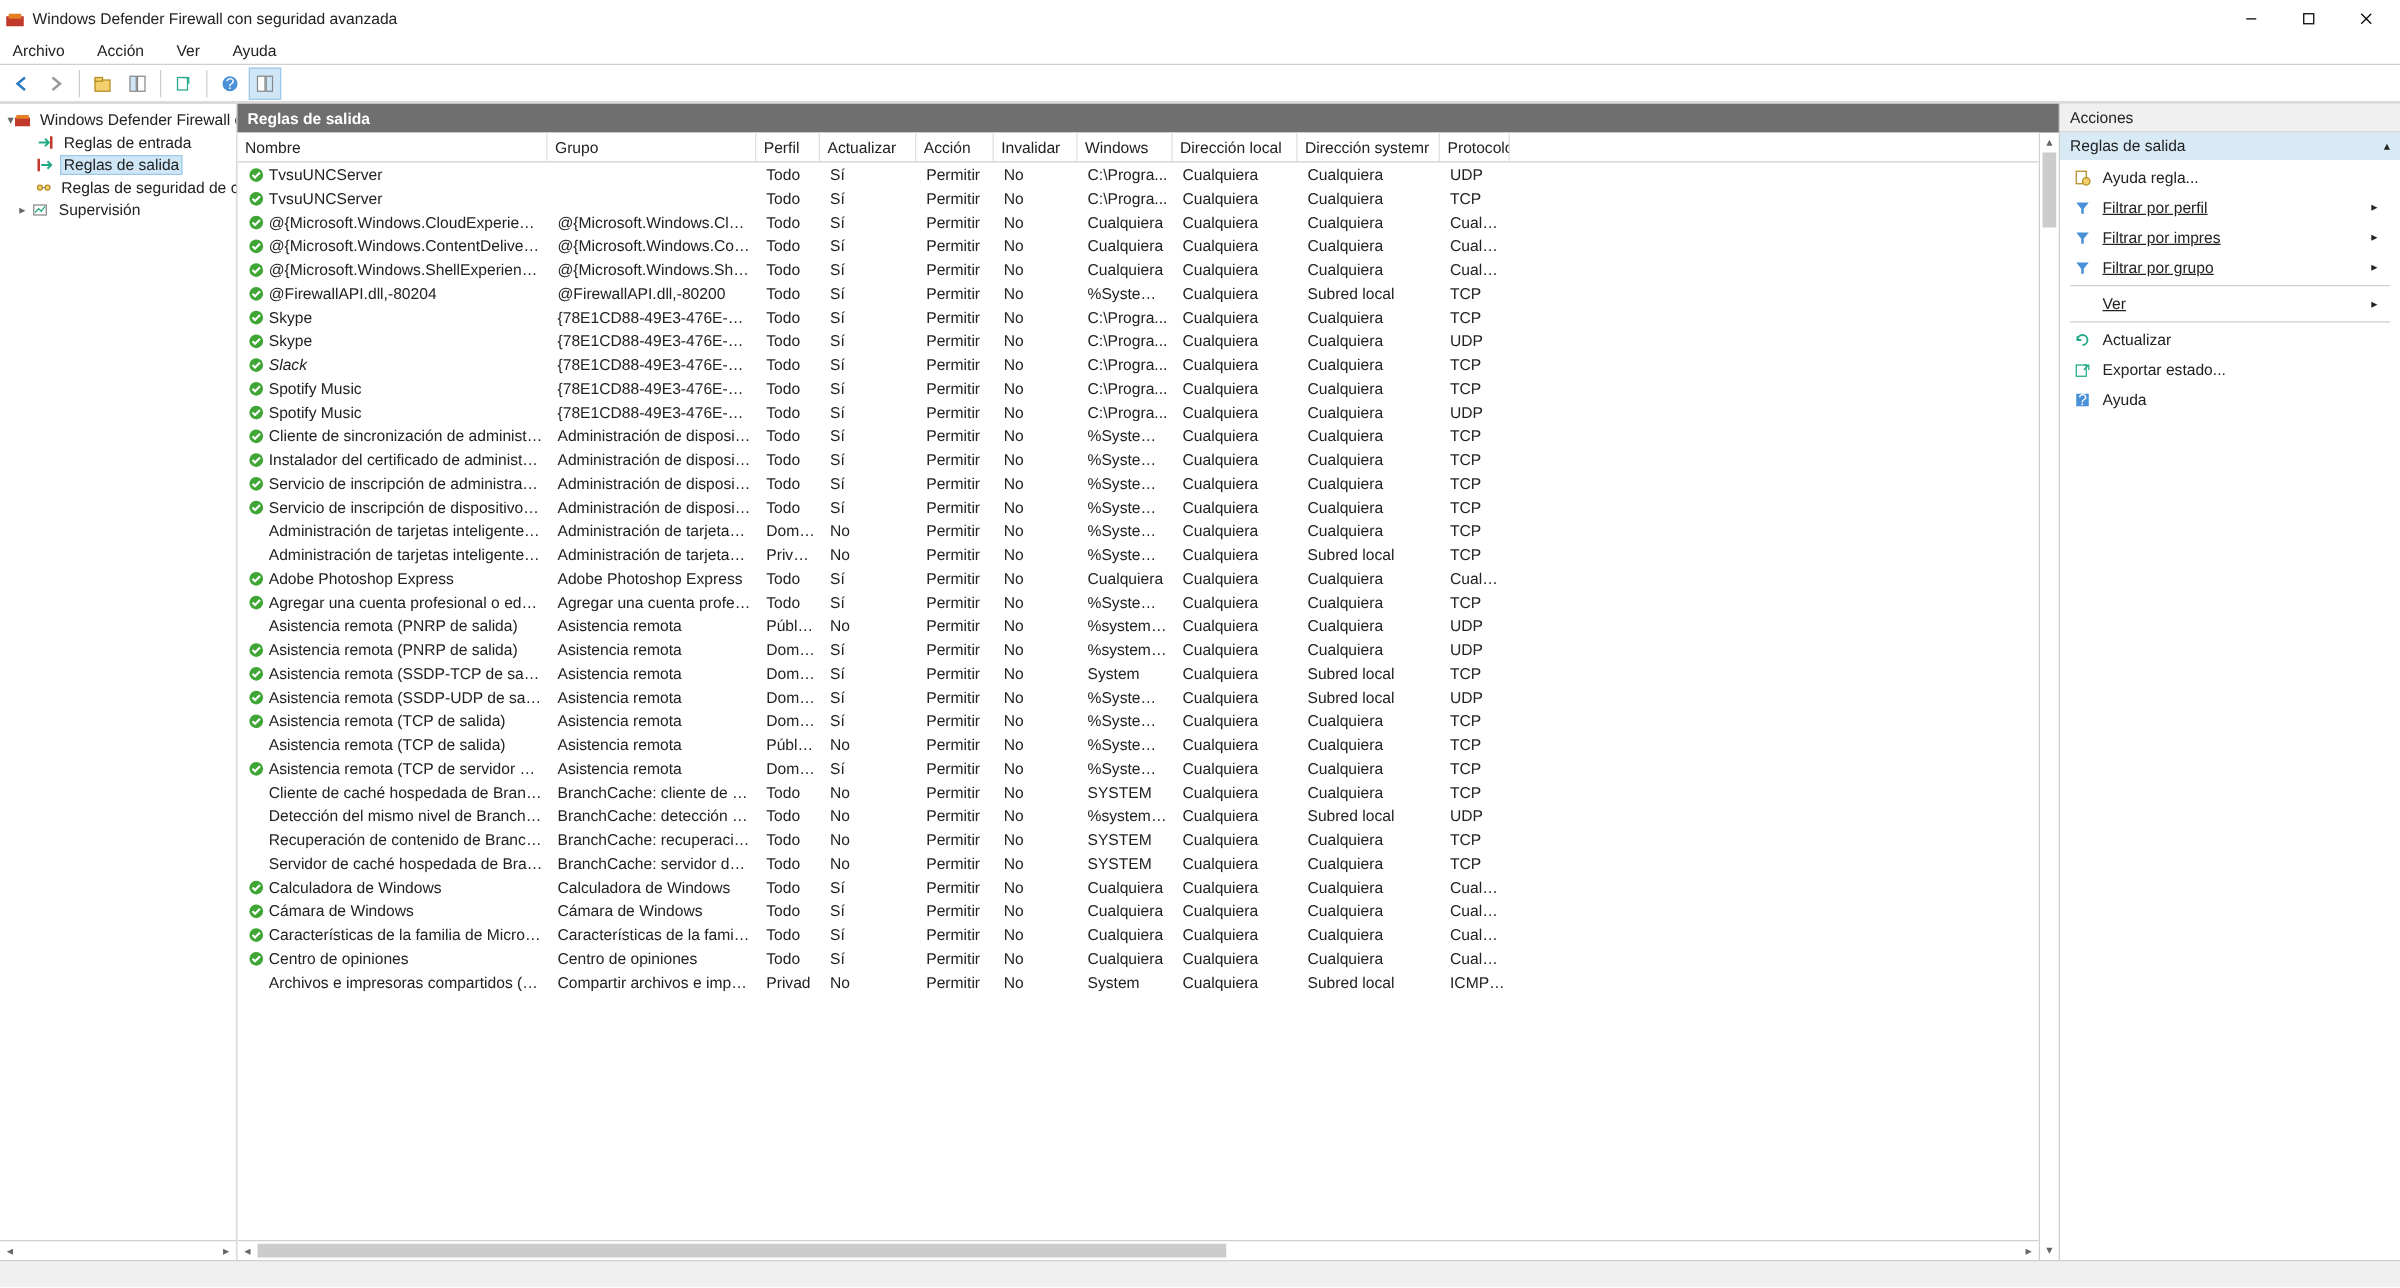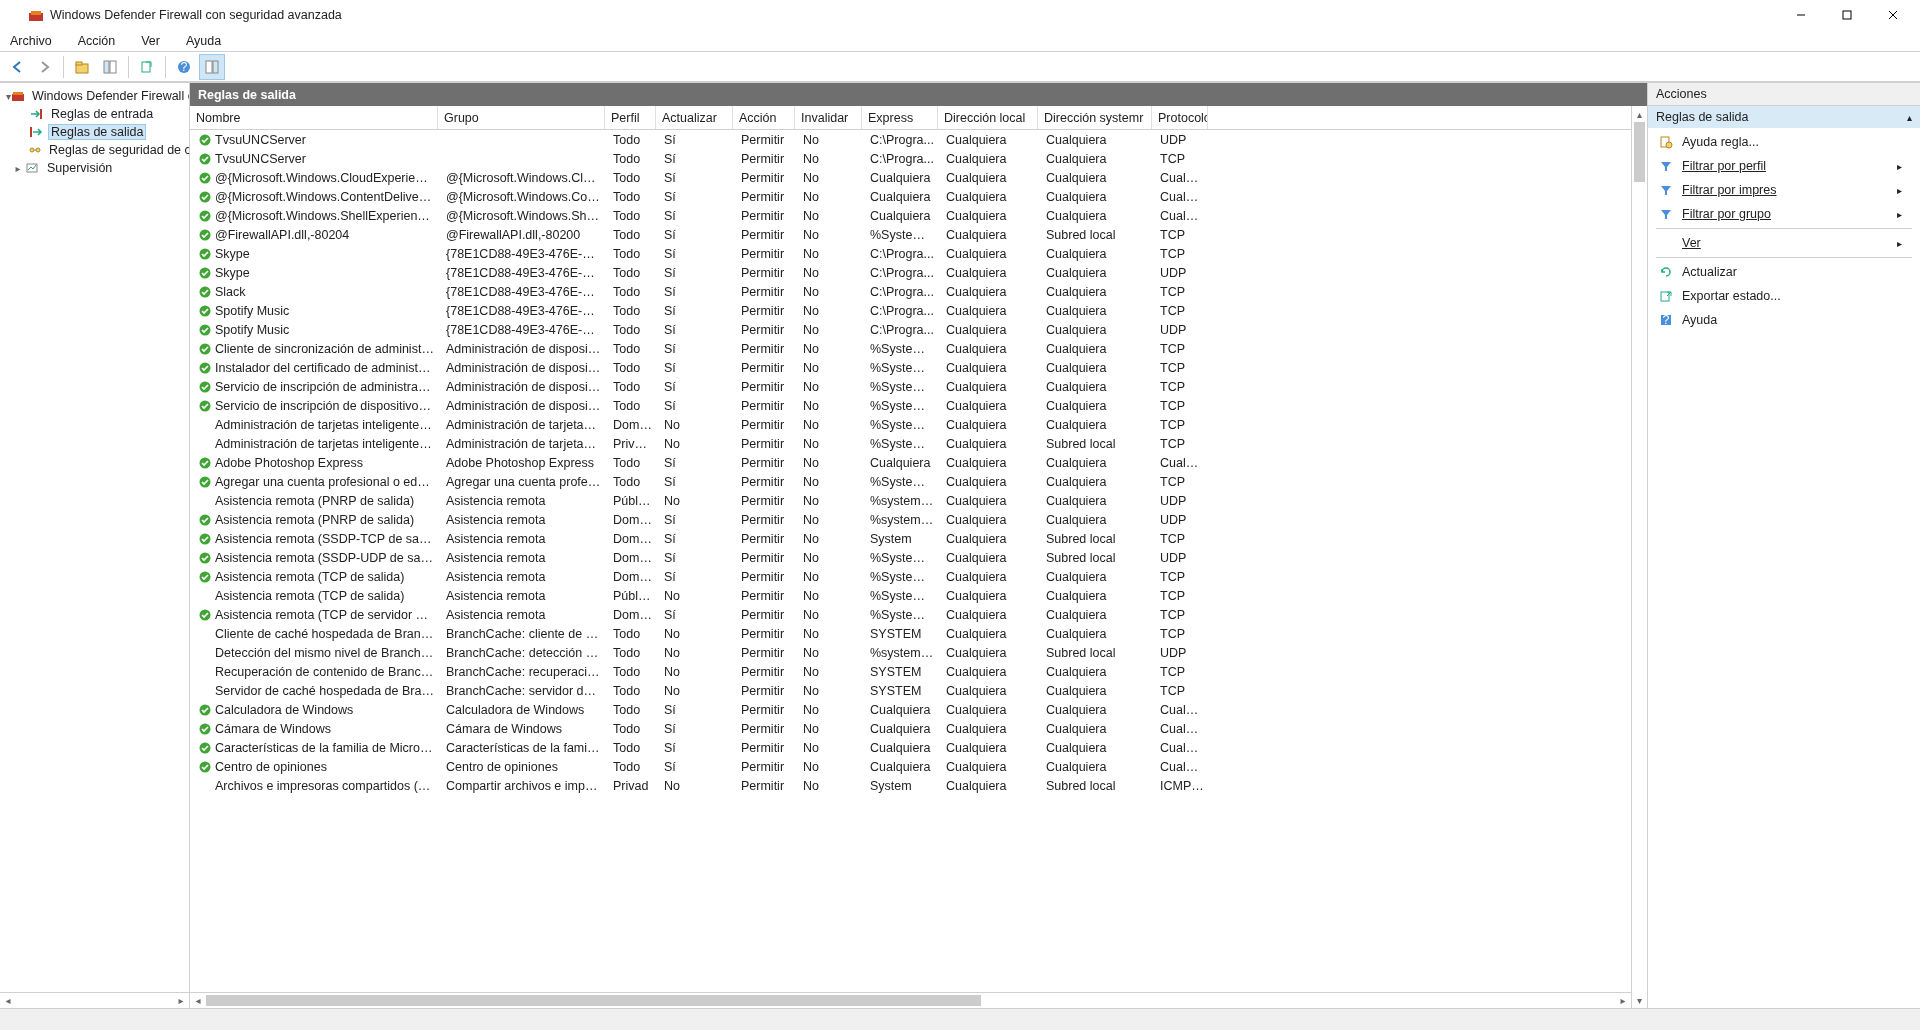--- a/index.html
+++ b/index.html
@@ -1,19 +1,19 @@
 <!DOCTYPE html>
 <html><head>
 <meta charset="utf-8">
 <style>
   * { box-sizing: border-box; margin: 0; padding: 0; font-family: "Segoe UI", Tahoma, sans-serif; font-size: 12.5px; color: #222; }
   body { background: #fff; width: 1920px; height: 1030px; overflow: hidden; display: flex; flex-direction: column; }
 
   
-  .titlebar { height: 30px; display: flex; align-items: center; padding: 0 4px; background: #fff; margin-left: 24px; }
+  .titlebar { height: 30px; display: flex; align-items: center; padding: 0 4px; background: #fff; }
   .titlebar .app-icon { width: 16px; height: 16px; display: inline-flex; margin-right: 6px; }
   .titlebar .title { flex: 0 0 auto; font-size: 12.5px; }
   .titlebar .spacer { flex: 1; }
   .titlebar .win-ctl { width: 46px; height: 30px; display: flex; align-items: center; justify-content: center; cursor: pointer; }
 
   
   .menubar { height: 22px; display: flex; align-items: center; padding: 0 6px; border-bottom: 1px solid #d0d0d0; }
   .menubar span { margin-right: 18px; padding: 2px 4px; cursor: pointer; }
 
   
@@ -222,21 +222,21 @@
     <div class="mid-header"><span>Reglas de salida</span></div>
     <div style="flex:1; display:flex; min-height:0;">
       <div class="mid-grid">
         <div class="grid-headers" id="grid-headers">
             <div class="col" style="width: 248px; flex-shrink: 0;">Nombre</div>
             <div class="col" style="width: 167px; flex-shrink: 0;">Grupo</div>
             <div class="col" style="width: 51px; flex-shrink: 0;">Perfil</div>
             <div class="col" style="width: 77px; flex-shrink: 0;">Actualizar</div>
             <div class="col" style="width: 62px; flex-shrink: 0;">Acción</div>
             <div class="col" style="width: 67px; flex-shrink: 0;">Invalidar</div>
-            <div class="col" style="width: 76px; flex-shrink: 0;">Express</div>
+            <div class="col" style="width: 76px; flex-shrink: 0;">Windows</div>
             <div class="col" style="width: 100px; flex-shrink: 0;">Dirección local</div>
             <div class="col" style="width: 114px; flex-shrink: 0;">Dirección systemr</div>
             <div class="col" style="width: 56px; flex-shrink: 0;">Protocolo</div>
           </div>
         <div class="grid-body" id="grid-body">
             <div class="row">
               <div class="cell name" style="width: 248px; flex-shrink: 0;">
                 <span class="status-ico">
                   <svg width="12" height="12">
                     <circle cx="6" cy="6" r="5.5" fill="#3fa535"></circle>
@@ -389,21 +389,21 @@
               <div class="cell" style="width: 51px; flex-shrink: 0;">Todo</div>
               <div class="cell" style="width: 77px; flex-shrink: 0;">Sí</div>
               <div class="cell" style="width: 62px; flex-shrink: 0;">Permitir</div>
               <div class="cell" style="width: 67px; flex-shrink: 0;">No</div>
               <div class="cell" style="width: 76px; flex-shrink: 0;">C:\Progra...</div>
               <div class="cell" style="width: 100px; flex-shrink: 0;">Cualquiera</div>
               <div class="cell" style="width: 114px; flex-shrink: 0;">Cualquiera</div>
               <div class="cell" style="width: 56px; flex-shrink: 0;">UDP</div>
             </div>
             <div class="row">
-              <div class="cell name" style="width: 248px; flex-shrink: 0;">
+              <div class="cell name" style="width: 248px; flex-shrink: 0; font-style: italic;">
                 <span class="status-ico">
                   <svg width="12" height="12">
                     <circle cx="6" cy="6" r="5.5" fill="#3fa535"></circle>
                     <path d="M3 6 L5 8 L9 4" stroke="#fff" stroke-width="1.7" fill="none"></path>
                   </svg>
                 </span>
                 <span style="overflow: hidden; text-overflow: ellipsis;">Slack</span>
               </div>
               <div class="cell" style="width: 167px; flex-shrink: 0;">{78E1CD88-49E3-476E-B926-...</div>
               <div class="cell" style="width: 51px; flex-shrink: 0;">Todo</div>

